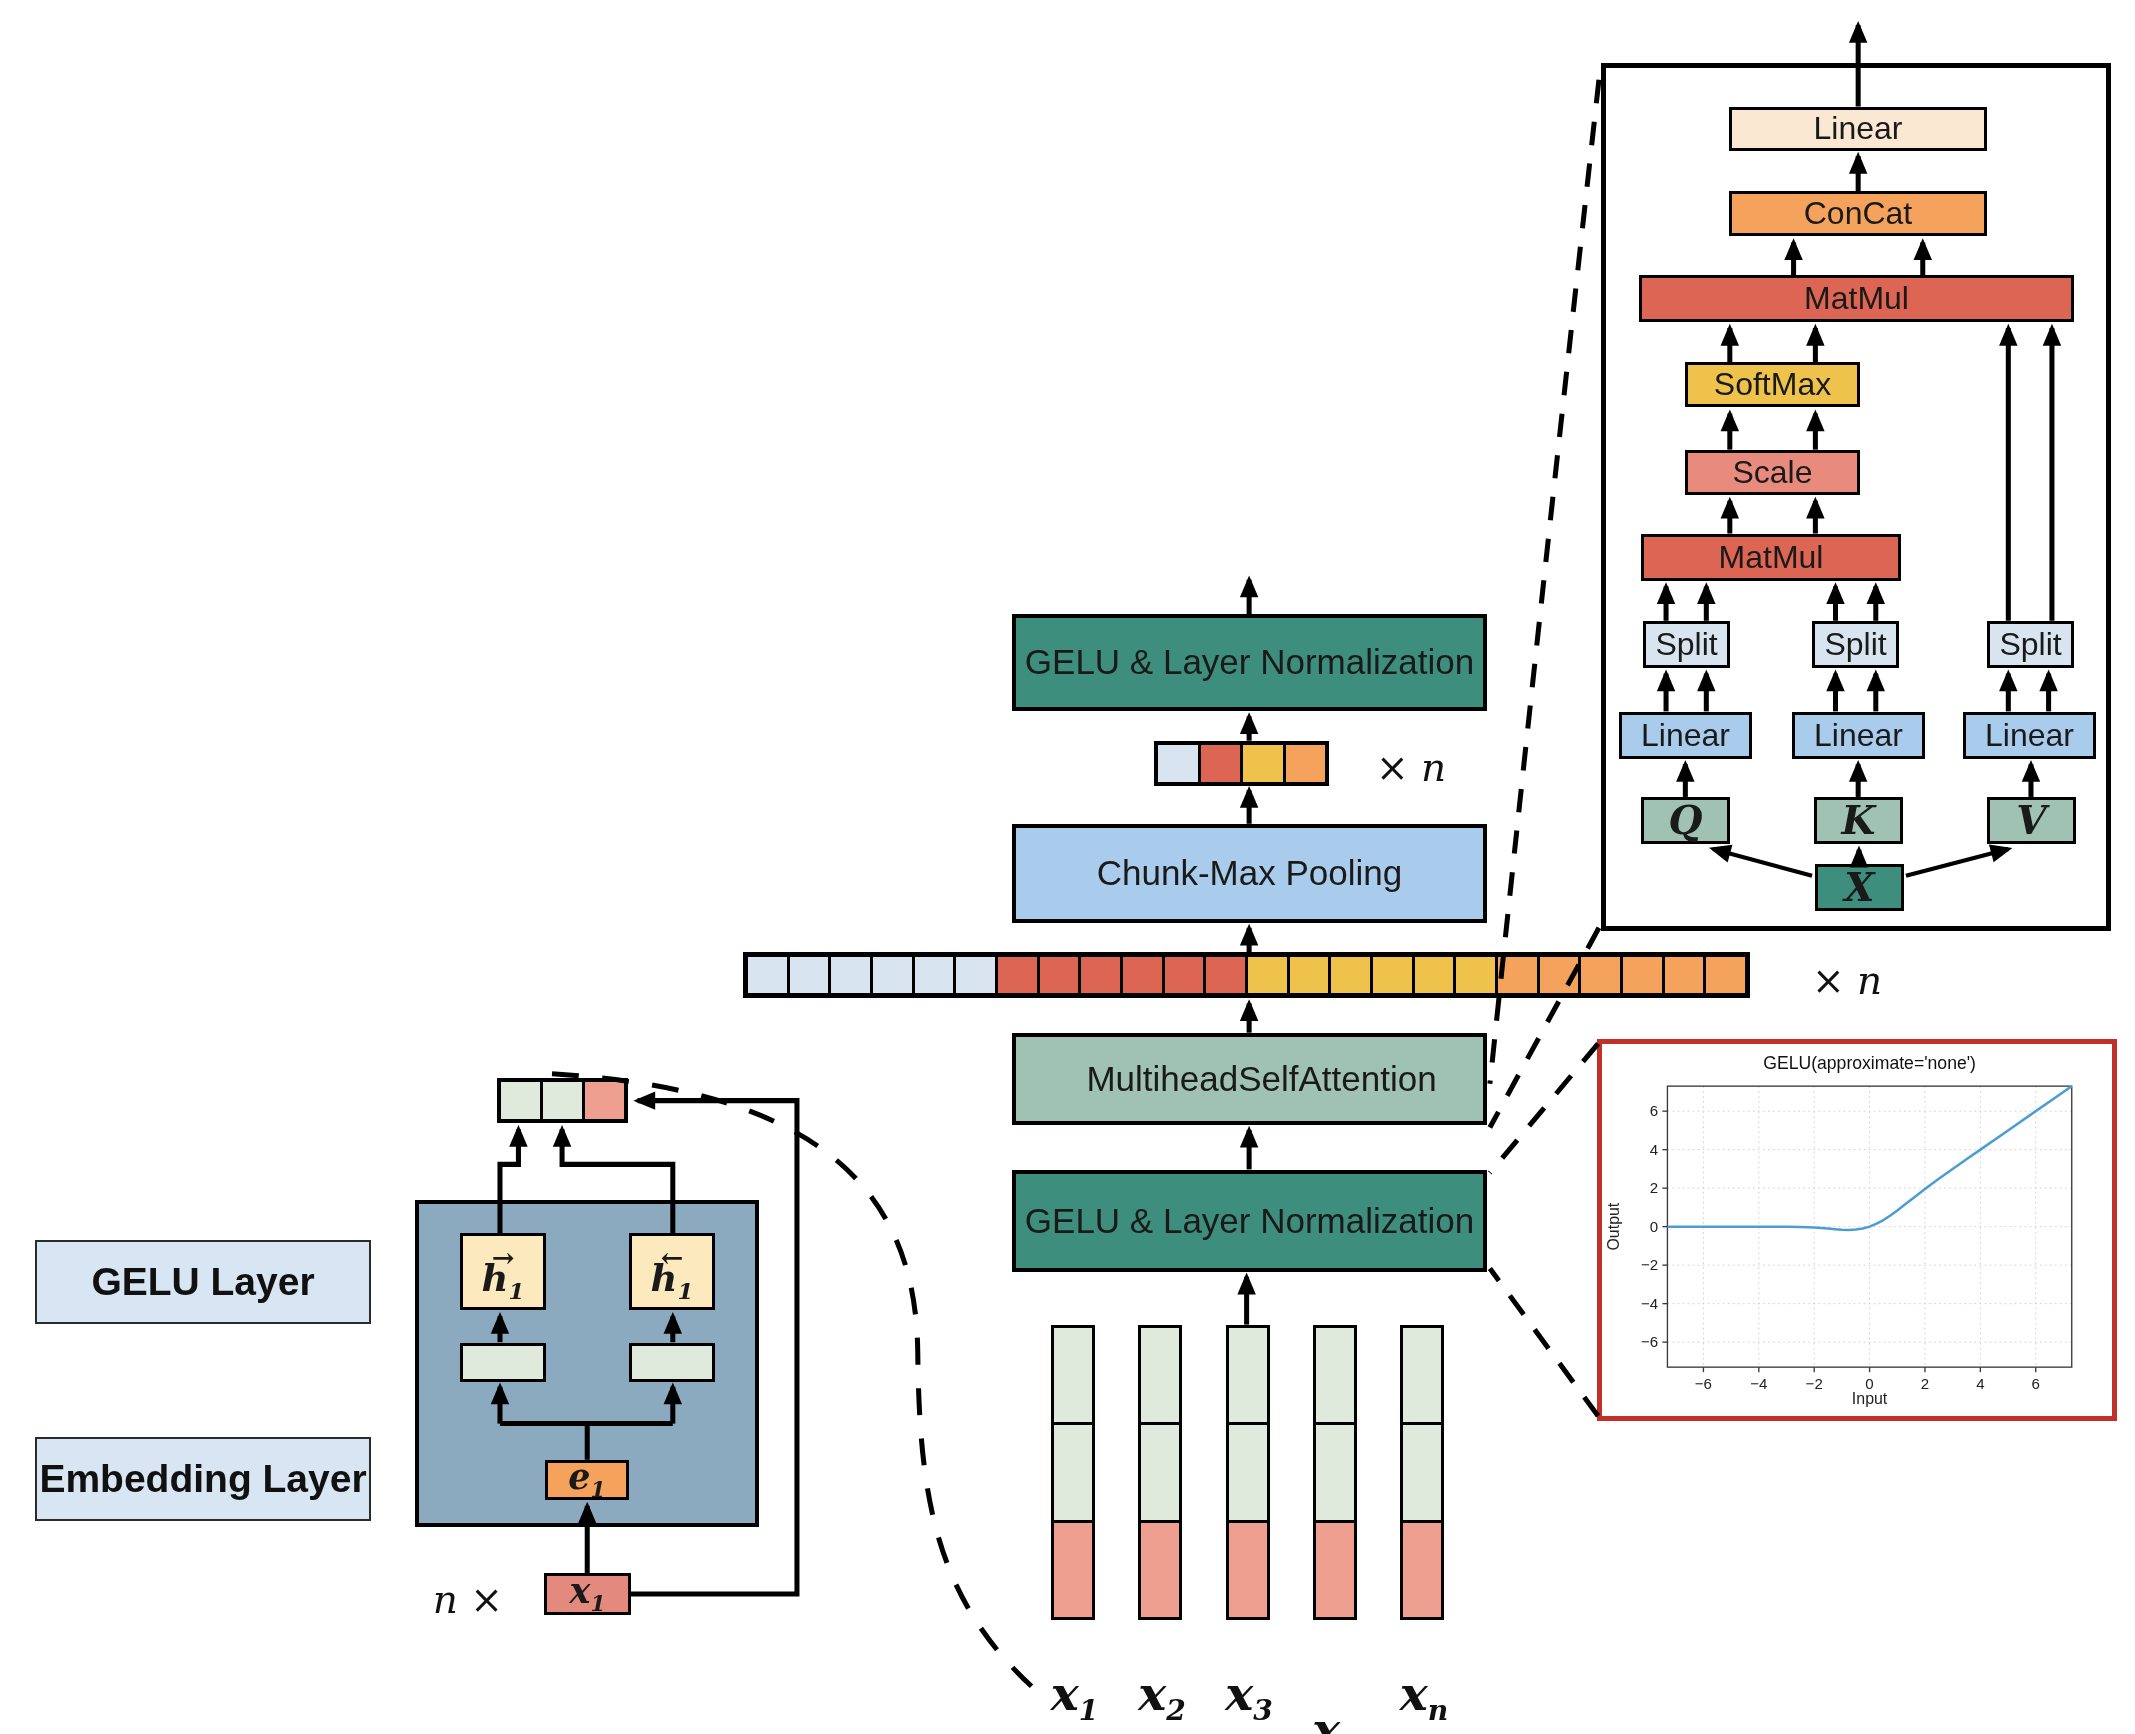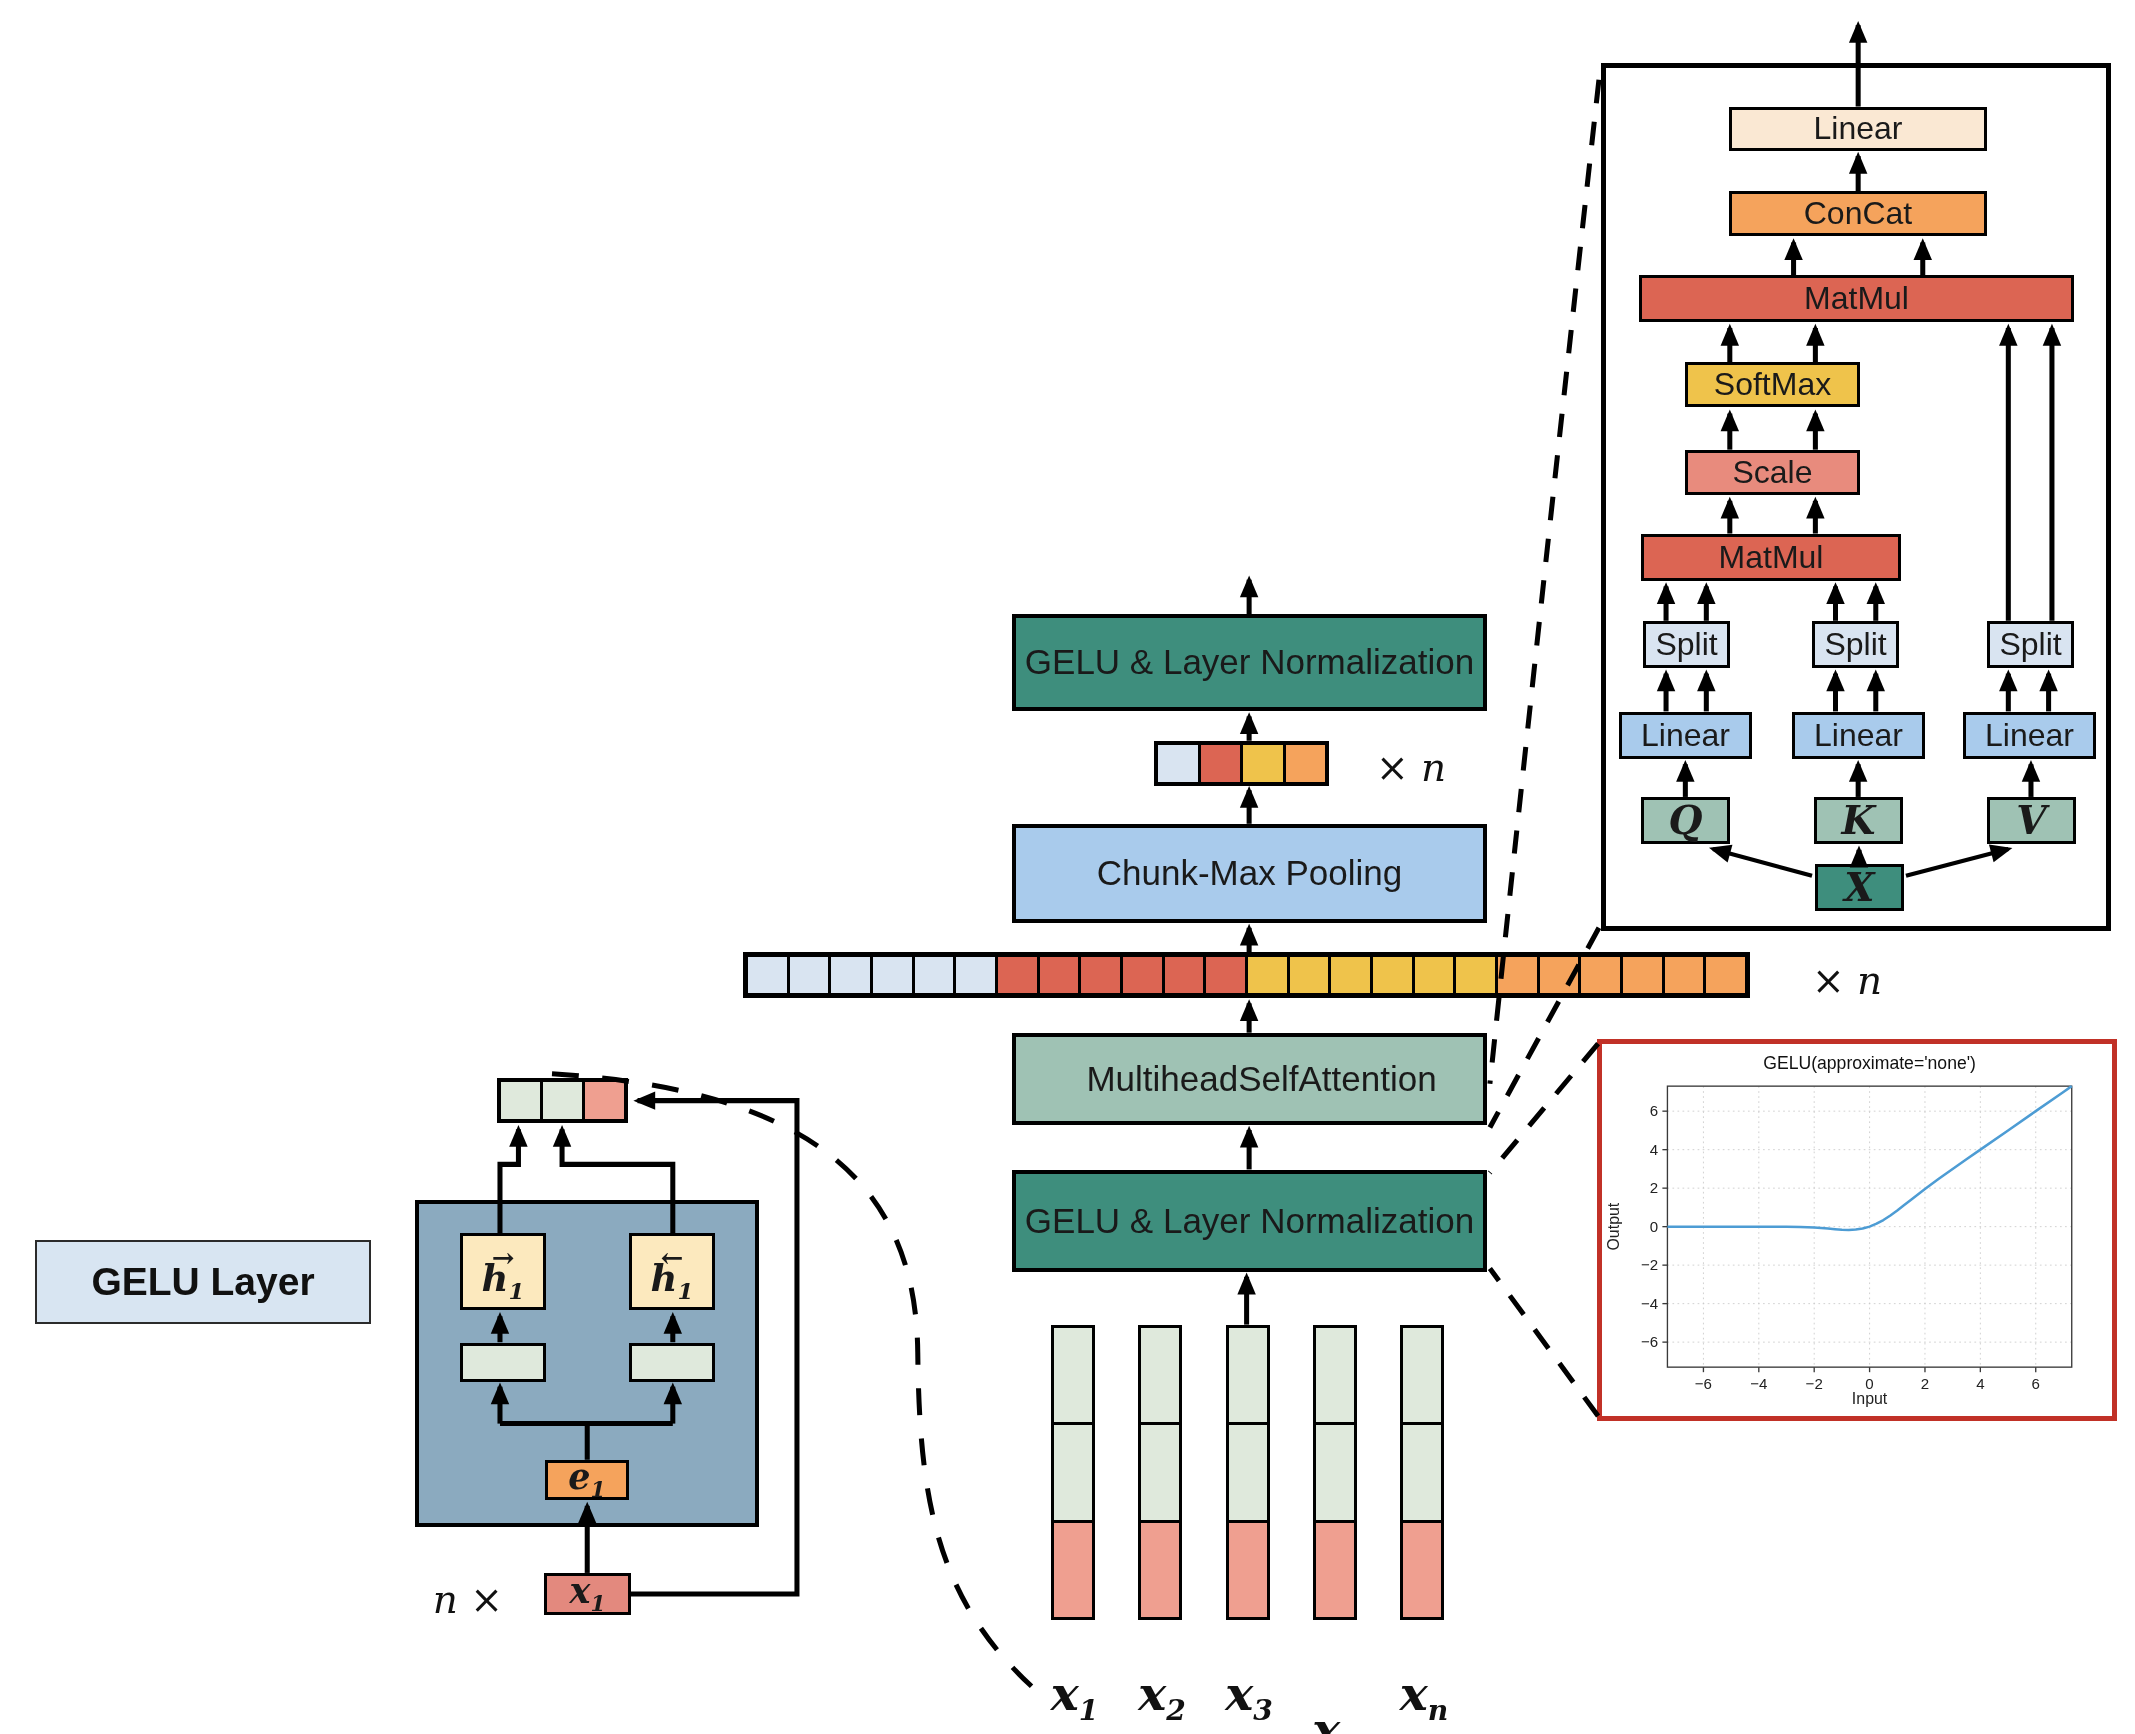--- a/index.html
+++ b/index.html
@@ -32,20 +32,21 @@
            font-style:italic;font-weight:bold;font-size:47px;color:#111;}
   .inlabel sub{font-size:0.6em;}
   .z2{z-index:2;} .z1{z-index:1;}
 </style>
 </head>
 <body>
 
 <div class="canvas">
 
   <div class="labelbox" style="left:35px;top:1240px;width:336px;height:84px;">GELU Layer</div>
+  <div class="labelbox" style="left:35px;top:1437px;width:336px;height:84px;">Embedding Layer</div>
 
   <div class="box z1" style="left:415px;top:1200px;width:344px;height:327px;background:#8baabf;"></div>
 
   <div class="box thin z2" style="left:460px;top:1233px;width:86px;height:77px;background:#fce9be;">
     <span class="vec math">
       <span class="varrow">→</span>
       <span class="vbase"><span>h</span><sub>1</sub></span>
     </span>
   </div>
   <div class="box thin z2" style="left:629px;top:1233px;width:86px;height:77px;background:#fce9be;">

